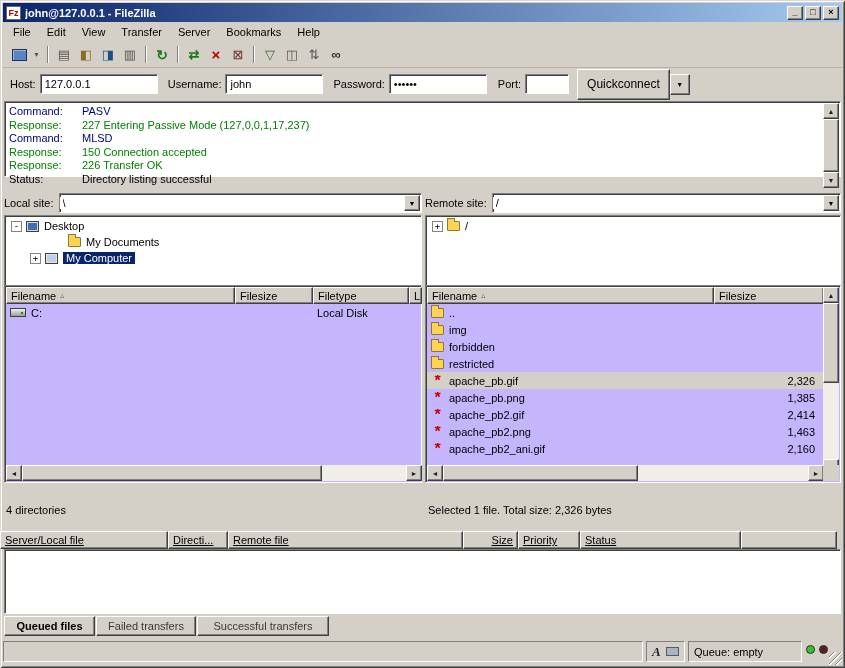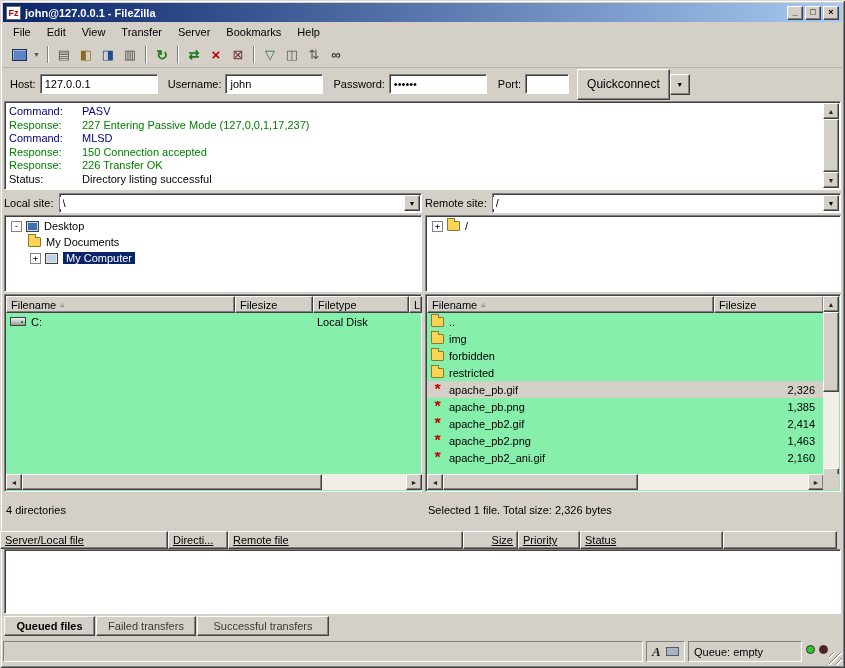--- a/index.html
+++ b/index.html
@@ -42,21 +42,21 @@
   .quickbar { left:3px; top:70px; width:839px; height:28px; display:flex; align-items:center;
               padding-left:7px; }
   .field { height:20px; background:#fff; border:1px solid; border-color:#808080 #fff #fff #808080;
            box-shadow:inset 1px 1px 0 #404040; font-family:inherit; font-size:11px; padding:2px 4px; }
   .qlabel { margin-right:4px; }
   .btn { height:31px; font-family:inherit; font-size:12px; padding:0 9px; }
   .dropbtn { width:16px; height:21px; display:flex; align-items:center; justify-content:center;
              font-size:7px; }
 
   
-  .logpane { left:4px; top:101px; width:837px; height:89px; background:#fff; }
+  .logpane { left:4px; top:101px; width:837px; height:76px; background:#fff; }
   .loglines { position:absolute; left:4px; top:3px; right:19px; line-height:13.5px; white-space:nowrap; overflow:hidden; }
   .logline { display:flex; }
   .logprefix { width:73px; flex:none; }
   .c-cmd { color:#000080; }
   .c-resp { color:#008000; }
   .c-status { color:#000000; }
 
   
   .vscroll { position:absolute; width:16px; display:flex; flex-direction:column; background:#f0eee7; }
   .hscroll { position:absolute; height:16px; display:flex; background:#f0eee7; }
@@ -88,21 +88,21 @@
                  font-weight:bold; display:flex; align-items:center; justify-content:center; overflow:hidden; }
   .drive-icon { width:16px; height:9px; background:linear-gradient(#f0f0f0,#9a9a9a); border:1px solid #404040;
                 margin-right:5px; flex:none; position:relative; }
   .drive-icon::after { content:""; position:absolute; right:2px; top:3px; width:2px; height:2px; background:#00a000; }
   .desktop-icon { width:13px; height:11px; border:1px solid #404040; background:#3f6fae;
                   box-shadow:inset 0 0 0 1px #c8d8ec; margin-right:5px; flex:none; }
   .computer-icon { width:13px; height:11px; border:1px solid #404040; background:#bcd2ea;
                   box-shadow:inset 0 0 0 1px #e8e4da; margin-right:5px; flex:none; }
 
   
-  .listframe { top:294px; height:198px; background:#86efac; }
+  .listframe { top:285px; height:198px; background:#c4b5fd; }
   .lheader { position:absolute; left:1px; top:1px; height:17px; display:flex; }
   .hcell { background:#d4d0c8; border:1px solid; border-color:#fff #404040 #404040 #fff;
            box-shadow:inset -1px -1px 0 #808080; padding:1px 4px; display:flex; align-items:center;
            overflow:hidden; white-space:nowrap; flex:none; }
   .sort-icon { font-size:8px; color:#6a665e; margin-left:4px; }
   .lbody { position:absolute; left:1px; top:18px; overflow:hidden; }
   .lrow { height:17px; display:flex; align-items:center; white-space:nowrap; }
   .lrow.sel { background:#d4d0c8; }
   .cell { display:flex; align-items:center; padding-left:4px; height:17px; overflow:hidden; flex:none; }
   .cell.size { flex:1; justify-content:flex-end; padding-right:8px; }
@@ -238,21 +238,21 @@
       <span class="combodrop raised">▼</span>
     </span>
   </div>
 
   <div class="treepane abs sunken2" style="left:4px;width:418px;padding-top:2px">
     <div class="trow" style="padding-left:6px">
       <span class="expander">-</span>
       <span class="desktop-icon"></span>
       <span>Desktop</span>
     </div>
-    <div class="trow" style="padding-left:23px">
+    <div class="trow" style="padding-left:63px">
       <span class="folder-icon"></span>
       <span>My Documents</span>
     </div>
     <div class="trow" style="padding-left:25px">
       <span class="expander">+</span>
       <span class="computer-icon"></span>
       <span class="sel-navy">My Computer</span>
     </div>
   </div>
 
@@ -393,21 +393,21 @@
 
   <div class="statusline abs" style="left:6px">4 directories</div>
   <div class="statusline abs" style="left:428px">Selected 1 file. Total size: 2,326 bytes</div>
 
   <div class="qheader abs">
     <span class="hcell" style="width:168px">Server/Local file</span>
     <span class="hcell" style="width:60px">Directi...</span>
     <span class="hcell" style="width:235px">Remote file</span>
     <span class="hcell" style="width:55px;justify-content:flex-end">Size</span>
     <span class="hcell" style="width:62px">Priority</span>
-    <span class="hcell" style="width:143px">Status</span>
+    <span class="hcell" style="width:161px">Status</span>
     <span class="hcell" style="flex:1"></span>
   </div>
   <div class="qbody abs sunken2"></div>
 
   <div class="tab raised active abs" style="left:4px;width:91px">Queued files</div>
   <div class="tab raised abs" style="left:96px;width:100px;color:#3a3a3a">Failed transfers</div>
   <div class="tab raised abs" style="left:197px;width:132px;color:#3a3a3a">Successful transfers</div>
 
   <div class="sbar abs" style="left:3px;width:640px"></div>
   <div class="sbar abs" style="left:646px;width:39px">

